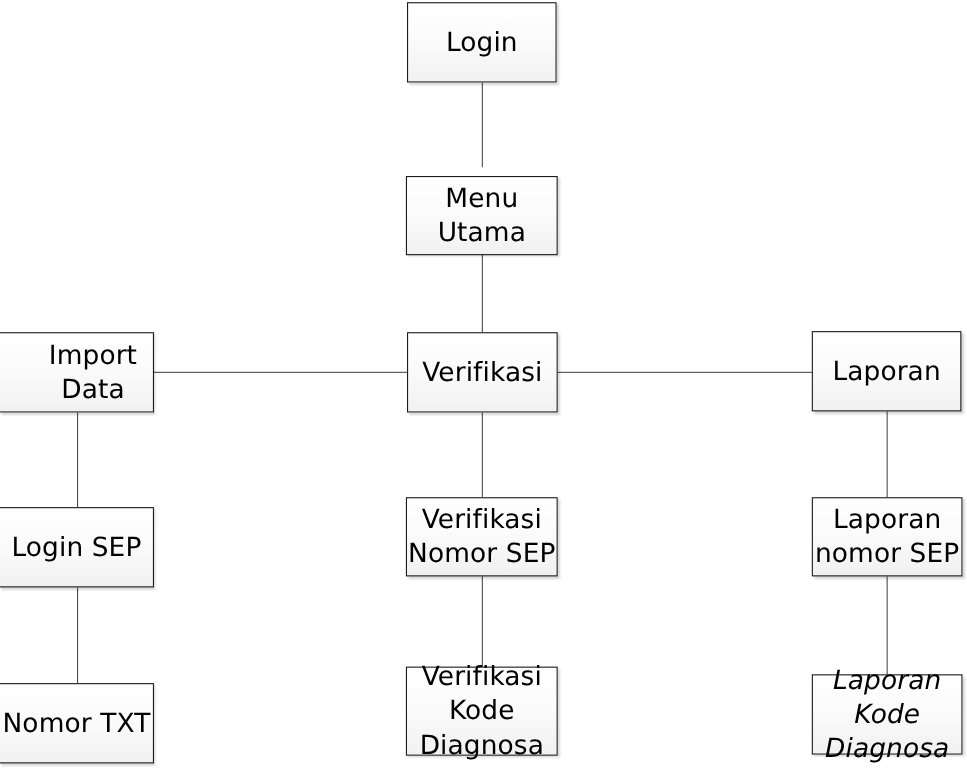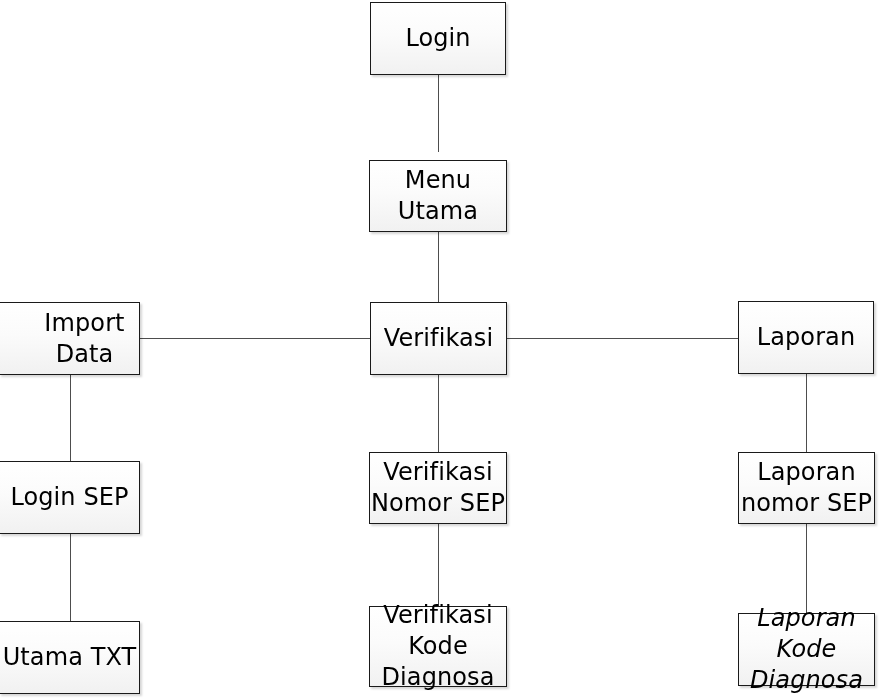--- a/index.html
+++ b/index.html
@@ -60,19 +60,19 @@
     <div class="node" style="left: 370px; top: 2px; width: 136px; height: 73px; border-color: rgb(26, 26, 26);">Login</div>
     <div class="node" style="left: 369px; top: 160px; width: 138px; height: 72px; border-color: rgb(26, 26, 26);">Menu Utama</div>
     <div class="node" style="left: -1px; top: 302px; width: 141px; height: 73px; border-color: rgb(26, 26, 26); padding-left: 30px;">Import Data</div>
     <div class="node" style="left: 370px; top: 302px; width: 137px; height: 73px; border-color: rgb(26, 26, 26);">Verifikasi</div>
     <div class="node" style="left: 738px; top: 301px; width: 136px; height: 73px; border-color: rgb(26, 26, 26);">Laporan</div>
     <div class="node" style="left: -1px; top: 461px; width: 141px; height: 73px; border-color: rgb(26, 26, 26);">Login SEP</div>
     <div class="node" style="left: 369px; top: 452px; width: 138px; height: 72px; border-color: rgb(26, 26, 26);">Verifikasi
 Nomor SEP</div>
     <div class="node" style="left: 738px; top: 452px; width: 137px; height: 72px; border-color: rgb(26, 26, 26);">Laporan
 nomor SEP</div>
-    <div class="node" style="left: -1px; top: 621px; width: 141px; height: 73px; border-color: rgb(26, 26, 26);">Utama TXT</div>
+    <div class="node" style="left: -1px; top: 621px; width: 141px; height: 73px; border-color: rgb(26, 26, 26);">Nomor TXT</div>
     <div class="node" style="left: 369px; top: 606px; width: 138px; height: 81px; border-color: rgb(26, 26, 26);">Verifikasi
 Kode
 Diagnosa</div>
     <div class="node" style="left: 738px; top: 613px; width: 137px; height: 73px; border-color: rgb(26, 26, 26); font-style: italic;">Laporan Kode
 Diagnosa</div>
   </div>
 
 </body></html>

